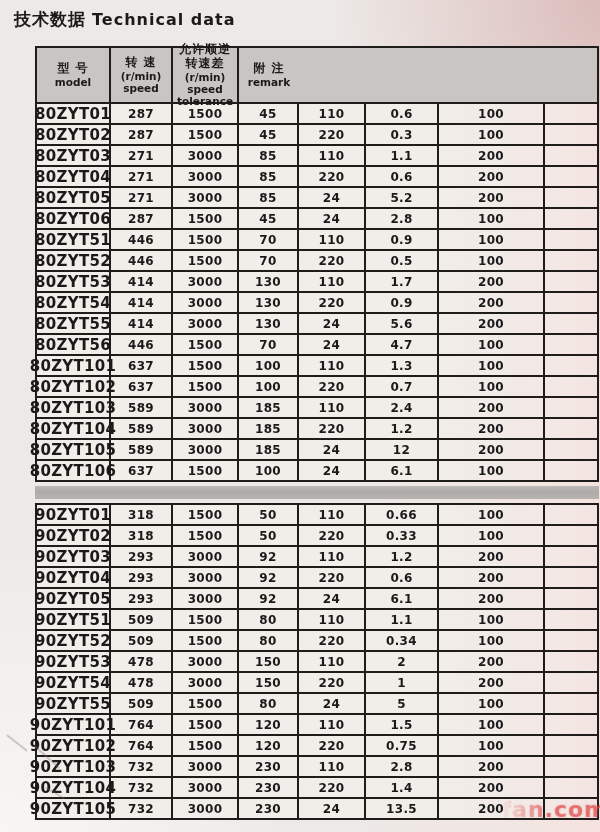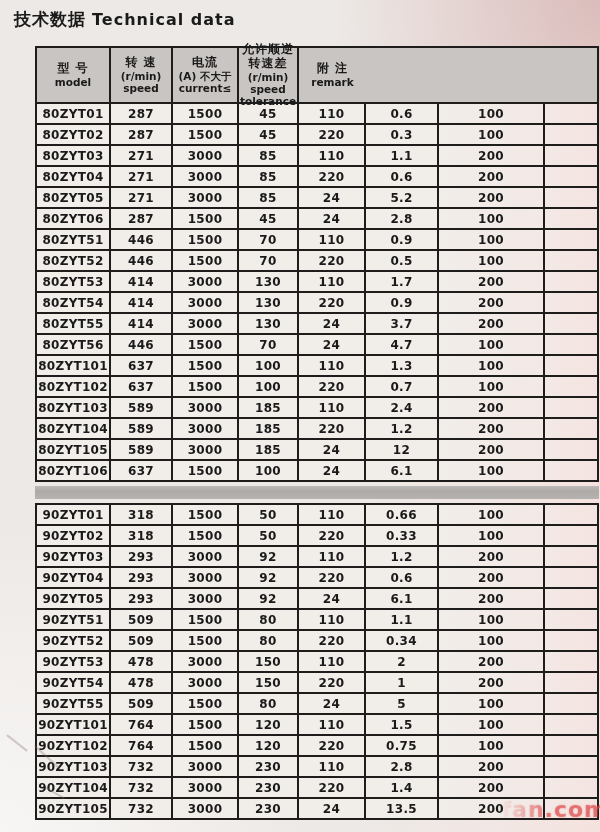--- a/index.html
+++ b/index.html
@@ -42,21 +42,21 @@
   .th .sub{font-size:10.5px;font-weight:bold;letter-spacing:0;}
   .tbody{}
   .tr{display:grid;grid-template-columns:74px 62px 66px 60px 67px 73px 106px 1fr;
     border-bottom:2px solid #1f1d1c;height:19px;}
   .tbody .tr:last-child{border-bottom:none;}
   .td{
     border-right:2px solid #1f1d1c;display:flex;align-items:center;justify-content:center;
     font-size:12px;font-weight:bold;letter-spacing:.3px;
   }
   .td:last-child{border-right:none;}
-  .td.model{font-size:12px;}
+  .td.model{font-size:15px;}
   .band{
     height:13px;margin:4px 0;width:564px;
     background:linear-gradient(180deg,#bdb9b6,#aeaaa7 40%,#b6b2af);
   }
   .watermark{
     position:absolute;right:-8px;bottom:10px;
     font-size:22px;font-weight:bold;letter-spacing:1px;
     color:rgba(222,78,78,.62);
     text-shadow:0 0 2px rgba(222,78,78,.45);
     -webkit-mask-image:linear-gradient(90deg,transparent,#000 45%);
@@ -81,25 +81,20 @@
           <div class="th">
             <div class="zh">型 号</div>
             <div class="sub">model</div>
           </div>
           <div class="th">
             <div class="zh">转 速</div>
             <div class="sub">(r/min)</div>
             <div class="sub">speed</div>
           </div>
           <div class="th">
-            <div class="zh">电流</div>
-            <div class="sub">(A) 不大于</div>
-            <div class="sub">current≤</div>
-          </div>
-          <div class="th">
             <div class="zh">允许顺逆转速差</div>
             <div class="sub">(r/min)</div>
             <div class="sub">speed tolerance</div>
           </div>
           <div class="th">
             <div class="zh">附 注</div>
             <div class="sub">remark</div>
           </div>
         </div>
       <div class="tbody" id="section-0">
@@ -202,21 +197,21 @@
             <div class="td">0.9</div>
             <div class="td">200</div>
             <div class="td"></div>
           </div>
           <div class="tr">
             <div class="td model">80ZYT55</div>
             <div class="td">414</div>
             <div class="td">3000</div>
             <div class="td">130</div>
             <div class="td">24</div>
-            <div class="td">3.7</div>
+            <div class="td">5.6</div>
             <div class="td">200</div>
             <div class="td"></div>
           </div>
           <div class="tr">
             <div class="td model">80ZYT56</div>
             <div class="td">446</div>
             <div class="td">1500</div>
             <div class="td">70</div>
             <div class="td">24</div>
             <div class="td">4.7</div>

